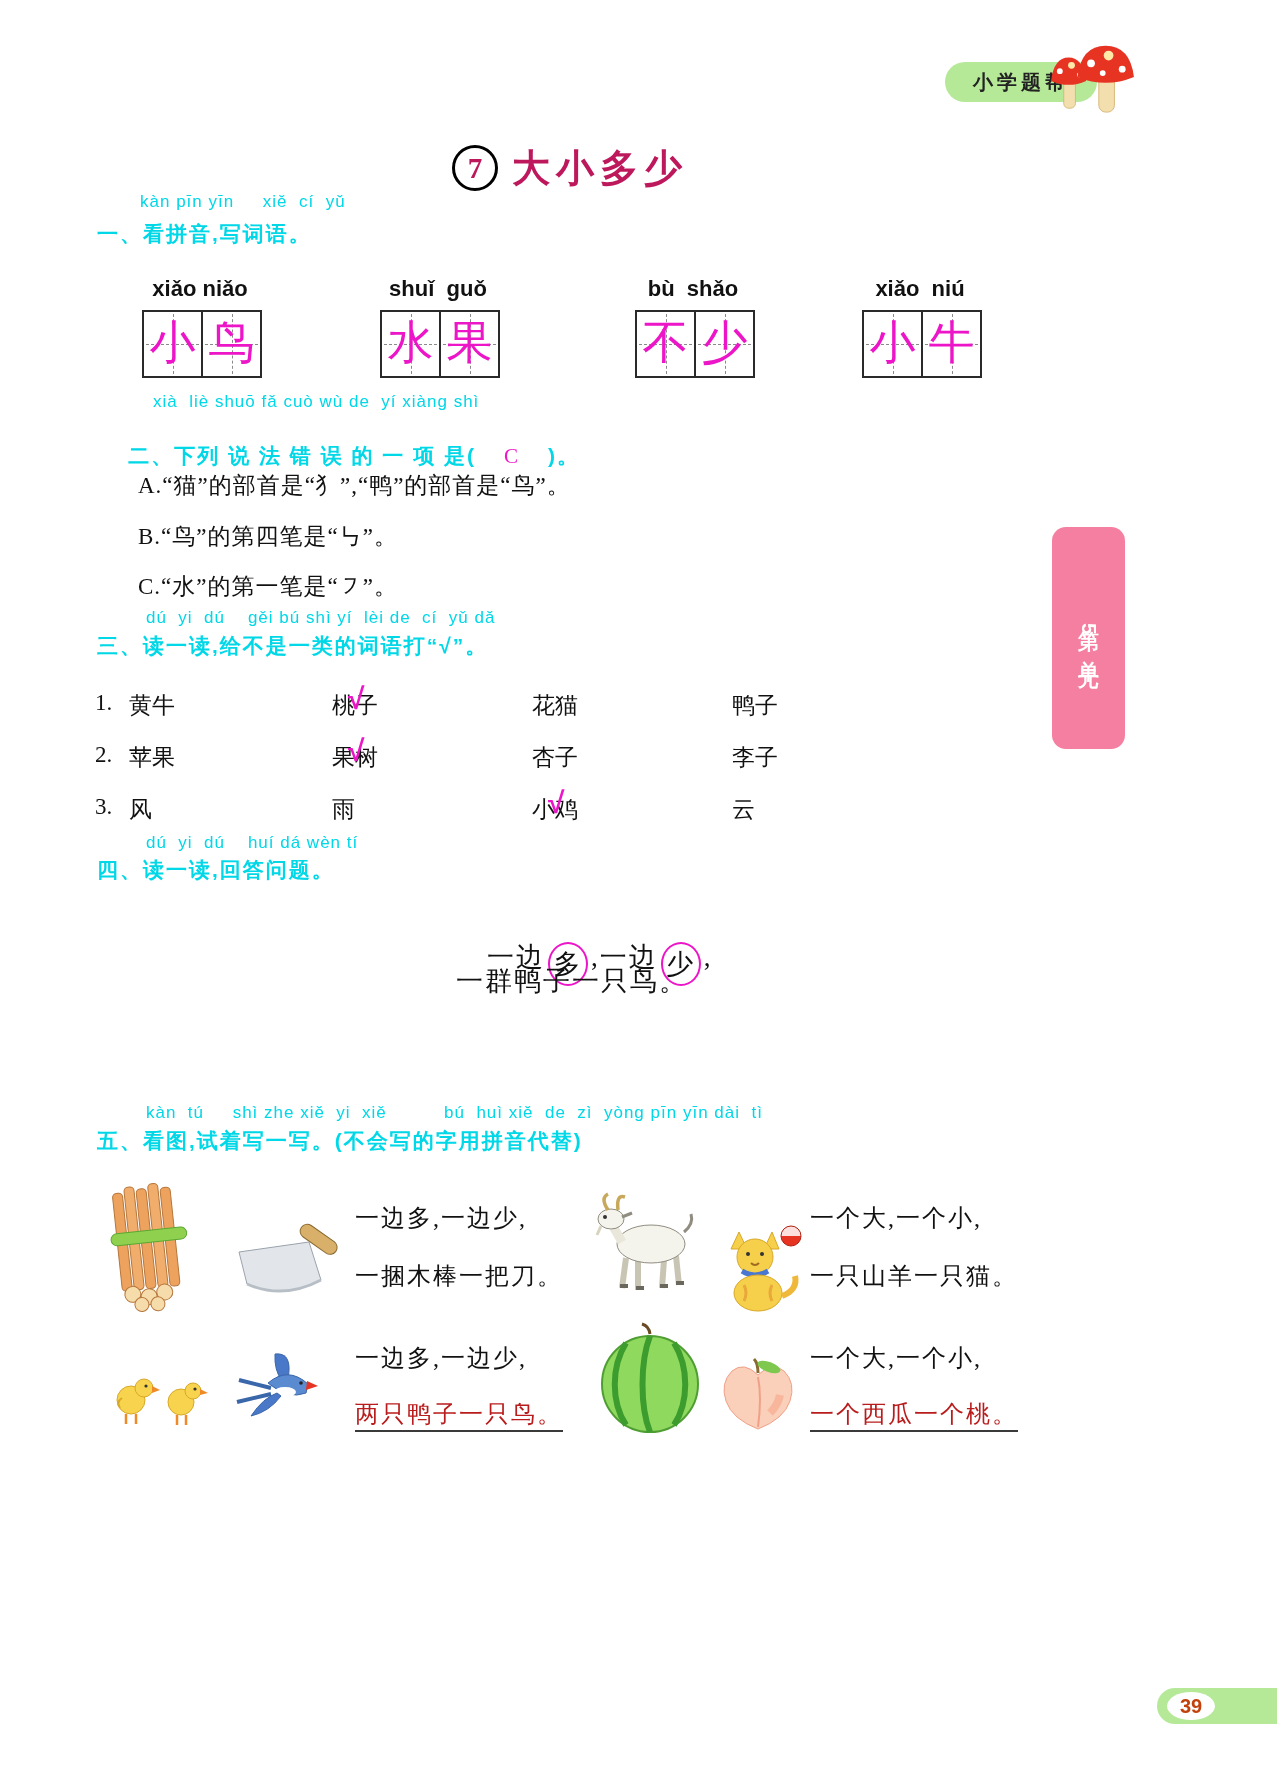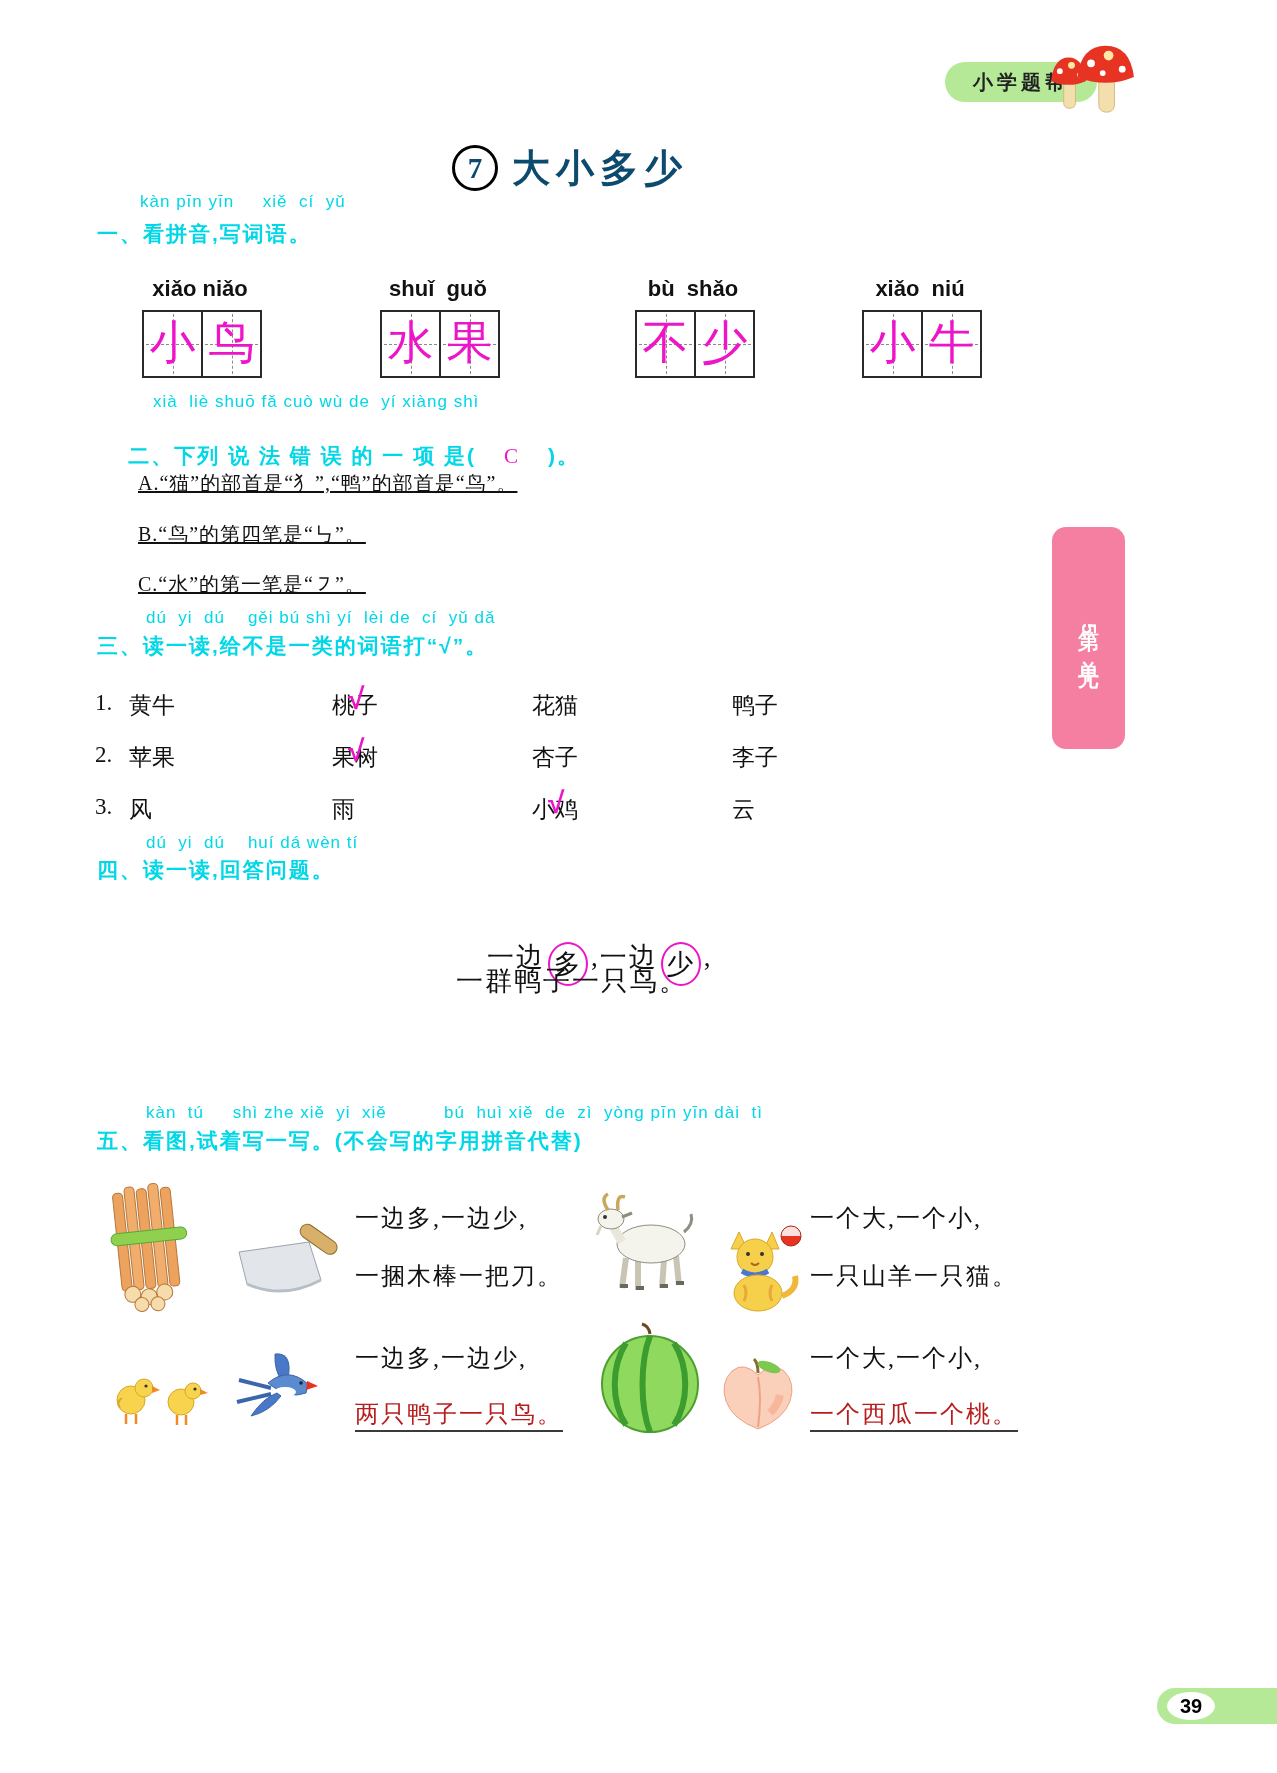--- a/index.html
+++ b/index.html
@@ -10,33 +10,32 @@
   .abs { position:absolute; }
   .pinyin {
     position:absolute; color:#00d7e7; font-size:17px; white-space:pre; letter-spacing:1px;
     font-family:"Liberation Sans", sans-serif;
   }
   .heading {
     position:absolute; color:#00d7e7; font-weight:bold; font-size:21px;
     letter-spacing:2px; white-space:pre; font-family:"Liberation Sans", sans-serif;
   }
   .body-text {
-    position:absolute; color:#111; font-size:20px; letter-spacing:1px; white-space:pre;
+    position:absolute; color:#111; font-size:23px; letter-spacing:1px; white-space:pre;
     font-family:"Liberation Serif", serif;
-    text-decoration:underline;
   }
   
   .brand-pill {
     position:absolute; left:945px; top:62px; width:152px; height:40px; background:#b5e998;
     border-radius:20px; text-align:center; line-height:40px; font-size:20px; font-weight:bold;
     color:#222; letter-spacing:4px;
   }
   
   .title-row { position:absolute; left:0; top:143px; width:1140px; text-align:center;
-    font-size:38px; font-weight:bold; color:#0c4a6e; letter-spacing:6px; }
+    font-size:38px; font-weight:bold; color:#be185d; letter-spacing:6px; }
   .num-circle {
     display:inline-block; width:40px; height:40px; border:3px solid #000; border-radius:50%;
     line-height:40px; font-size:29px; letter-spacing:0; text-align:center; vertical-align:3px;
     margin-right:14px; font-family:"Liberation Serif", serif; font-weight:bold;
   }
   
   .wp { position:absolute; width:118px; text-align:center; font-size:22px; color:#111;
     white-space:pre;font-weight:bold; }
   .tian { position:absolute; display:flex; border:2px solid #2a2a2a; background:#fff; }
   .tian .cell { position:relative; width:57px; height:64px; border-right:2px solid #2a2a2a; }
@@ -77,21 +76,21 @@
   .side-tab { position:absolute; left:1052px; top:527px; width:73px; height:222px;
     background:#f57fa0; border-radius:14px; display:flex; align-items:center;
     justify-content:center; }
   .side-tab span { writing-mode:vertical-rl; color:#fff; font-size:21px; font-weight:bold;
     letter-spacing:9px; }
   
   .footer-bar { position:absolute; left:1157px; top:1688px; width:120px; height:36px;
     background:#b5e998; border-radius:18px 0 0 18px; }
   .page-num { position:absolute; left:10px; top:4px; width:48px; height:28px; background:#fff;
     border-radius:50%; text-align:center; line-height:28px; font-size:20px; font-weight:bold;
-    color:#000000; }
+    color:#c2410c; }
   svg { display:block; }
 </style>
 </head>
 <body>
 
 <div class="page">
 
   <div class="brand-pill">
     <span>小学题帮</span>
   </div>

